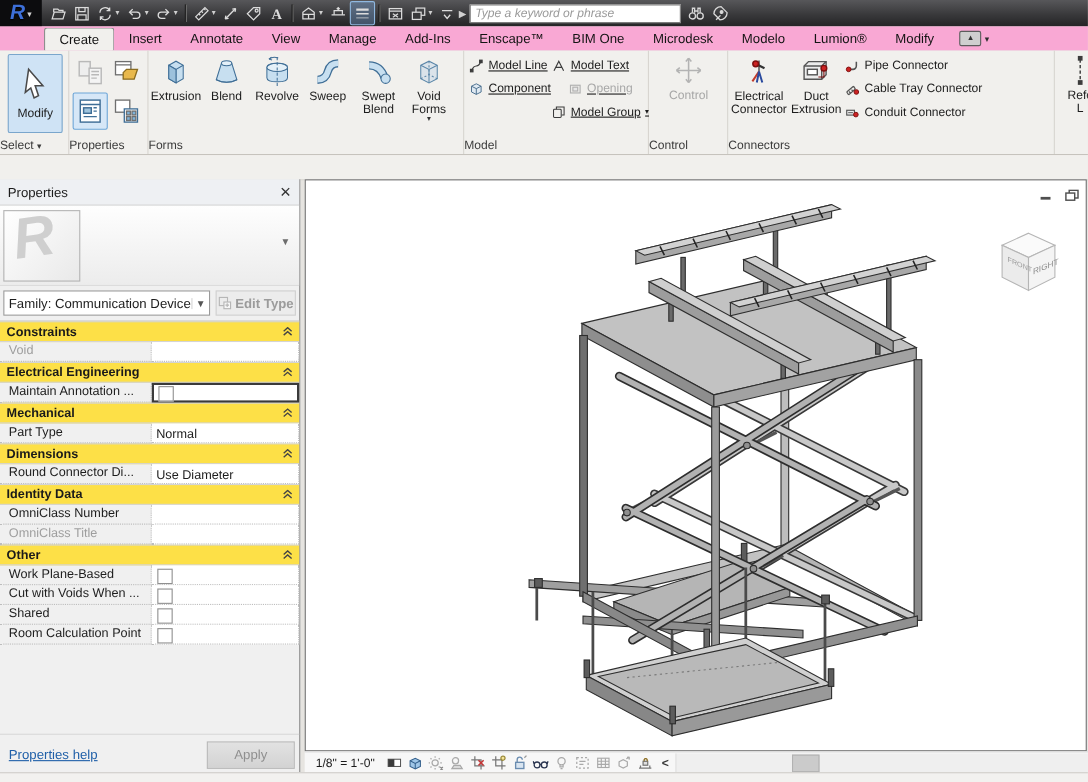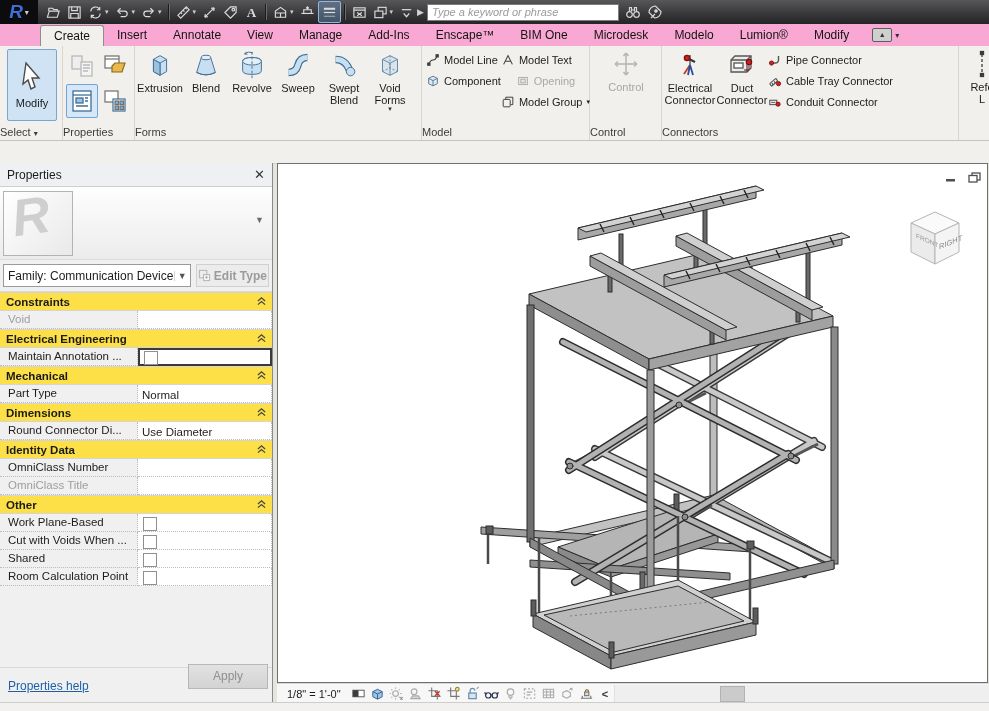--- a/index.html
+++ b/index.html
@@ -56,21 +56,21 @@
   #modify-btn svg{width:30px;height:34px;}
   #modify-btn .lbl{font-size:11px;margin-top:2px;}
   #panel-props{width:72px;}
   #panel-props .grid{display:grid;grid-template-columns:32px 32px;grid-template-rows:34px 34px;gap:1px;padding:3px 0 0 3px;}
   #panel-props .cell{display:flex;align-items:center;justify-content:center;}
   #panel-props .cell svg{width:26px;height:26px;}
   #panel-props .cell.sel{background:#d6e7f7;border:1px solid #6da6d8;border-radius:2px;}
   #panel-forms{width:287px;}
   #panel-forms .row{display:flex;padding:1px 2px 0;}
   #panel-model{width:168px;padding:3px 0 0 4px;box-sizing:border-box;}
-  #panel-model .cols{display:flex;}
+  #panel-model .cols{display:flex;text-decoration:underline;}
   #panel-model .col{display:flex;flex-direction:column;}
   #panel-model .col.a{width:82px;}
   #panel-control{width:72px;}
   #panel-control .bigbtn{margin-left:13px;}
   #panel-conn{width:297px;display:flex;padding:1px 2px 0;}
   #panel-conn .bigbtn{width:52px;}
   #panel-conn .stack{display:flex;flex-direction:column;padding-top:2px;}
   #panel-datum{width:30px;border-right:none;overflow:hidden;}
   #panel-datum .bigbtn{width:46px;}
   
@@ -100,21 +100,21 @@
   .prow .lab{width:138px;box-sizing:border-box;padding:2px 2px 0 8px;font-size:11.5px;white-space:nowrap;overflow:hidden;
      border-bottom:1px dotted #bdbdbd;border-right:1px dotted #bdbdbd;}
   .prow .val{flex:1;box-sizing:border-box;background:#fff;border-bottom:1px dotted #bdbdbd;border-right:1px dotted #bdbdbd;
      font-size:11.5px;padding:2px 0 0 4px;display:flex;align-items:center;}
   .prow.disabled .lab{color:#9e9e9e;}
   .prow .cb{width:12px;height:12px;border:1px solid #8f8f8f;background:#fff;display:inline-block;margin-left:1px;position:relative;}
   .prow.checked .cb::after{content:"✓";position:absolute;left:1px;top:-2px;font-size:11px;color:#3a3a3a;}
   .prow.focused .val{border:2px solid #3a3a3a;padding:1px 0 0 3px;}
   #pal-footer{position:absolute;left:0;bottom:0;width:100%;height:34px;border-top:1px solid #d9d9d9;}
   #props-help{position:absolute;left:8px;bottom:9px;color:#1f5fa8;text-decoration:underline;font-size:12px;}
-  #apply-btn{position:absolute;right:4px;bottom:13px;width:78px;height:23px;background:linear-gradient(#e2e2e2,#d3d3d3);
+  #apply-btn{position:absolute;right:4px;bottom:3px;width:78px;height:23px;background:linear-gradient(#e2e2e2,#d3d3d3);
      border:1px solid #b7b7b7;color:#8f8f8f;font-size:12px;text-align:center;line-height:22px;}
   
   #canvas{position:absolute;left:277px;top:163px;width:711px;height:520px;background:#fff;border:1px solid #6f6f6f;box-sizing:border-box;}
   #win-controls{position:absolute;right:6px;top:8px;display:flex;gap:10px;color:#4f4f4f;}
   #win-controls svg{width:13px;height:11px;}
   #viewcube{position:absolute;right:20px;top:42px;width:64px;height:68px;}
   #model{position:absolute;left:0;top:0;}
   
   #viewbar{position:absolute;left:277px;top:683px;width:712px;height:19px;background:#f7f7f7;border-top:1px solid #d8d8d8;display:flex;align-items:center;}
   #scale-btn{font-size:11px;color:#1b1b1b;padding:0 8px 0 10px;white-space:nowrap;}
@@ -494,21 +494,21 @@
     <div class="bigbtn">
       <span>
           <svg viewBox="0 0 30 30" fill="none" stroke="#555" stroke-width="1.3">
             <path d="M4 10 L8 6 H24 V18 L20 22 H4 Z" fill="#ececec"></path>
             <path d="M4 10 H20 V22 M20 10 L24 6"></path>
             <rect x="7" y="13" width="9" height="5" fill="#fff"></rect>
             <circle cx="22" cy="12" r="2.6" fill="#cc2222" stroke="#7e1010"></circle>
             <path d="M22 14 v6 h-5" stroke="#7e1010" stroke-width="1"></path>
           </svg>
         </span>
-      <span class="lbl">Duct Connector</span>
+      <span class="lbl">Duct Extrusion</span>
     </div>
     <div class="stack">
 
     <div class="smallbtn">
           <span>
             <svg viewBox="0 0 16 16" fill="none" stroke="#555" stroke-width="1.6">
               <path d="M2.5 11.5 h6 a3.5 3.5 0 0 0 3.5 -3.5 V3.5"></path>
               <circle cx="4" cy="11.5" r="2.4" fill="#cc2222" stroke="#7e1010" stroke-width="1"></circle>
             </svg>
           </span>

